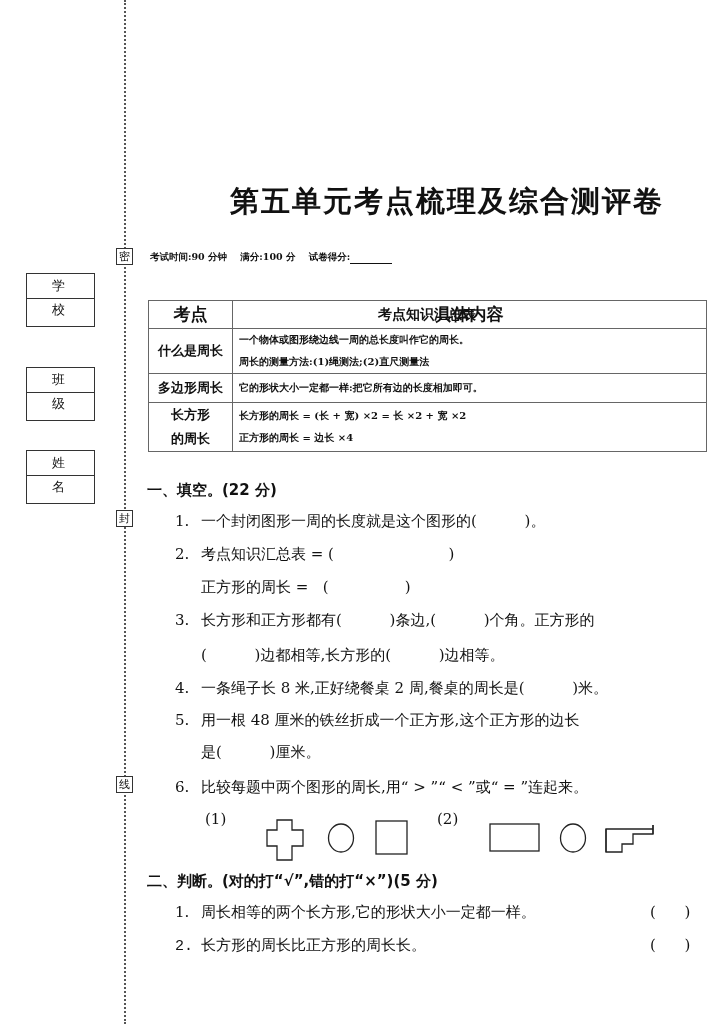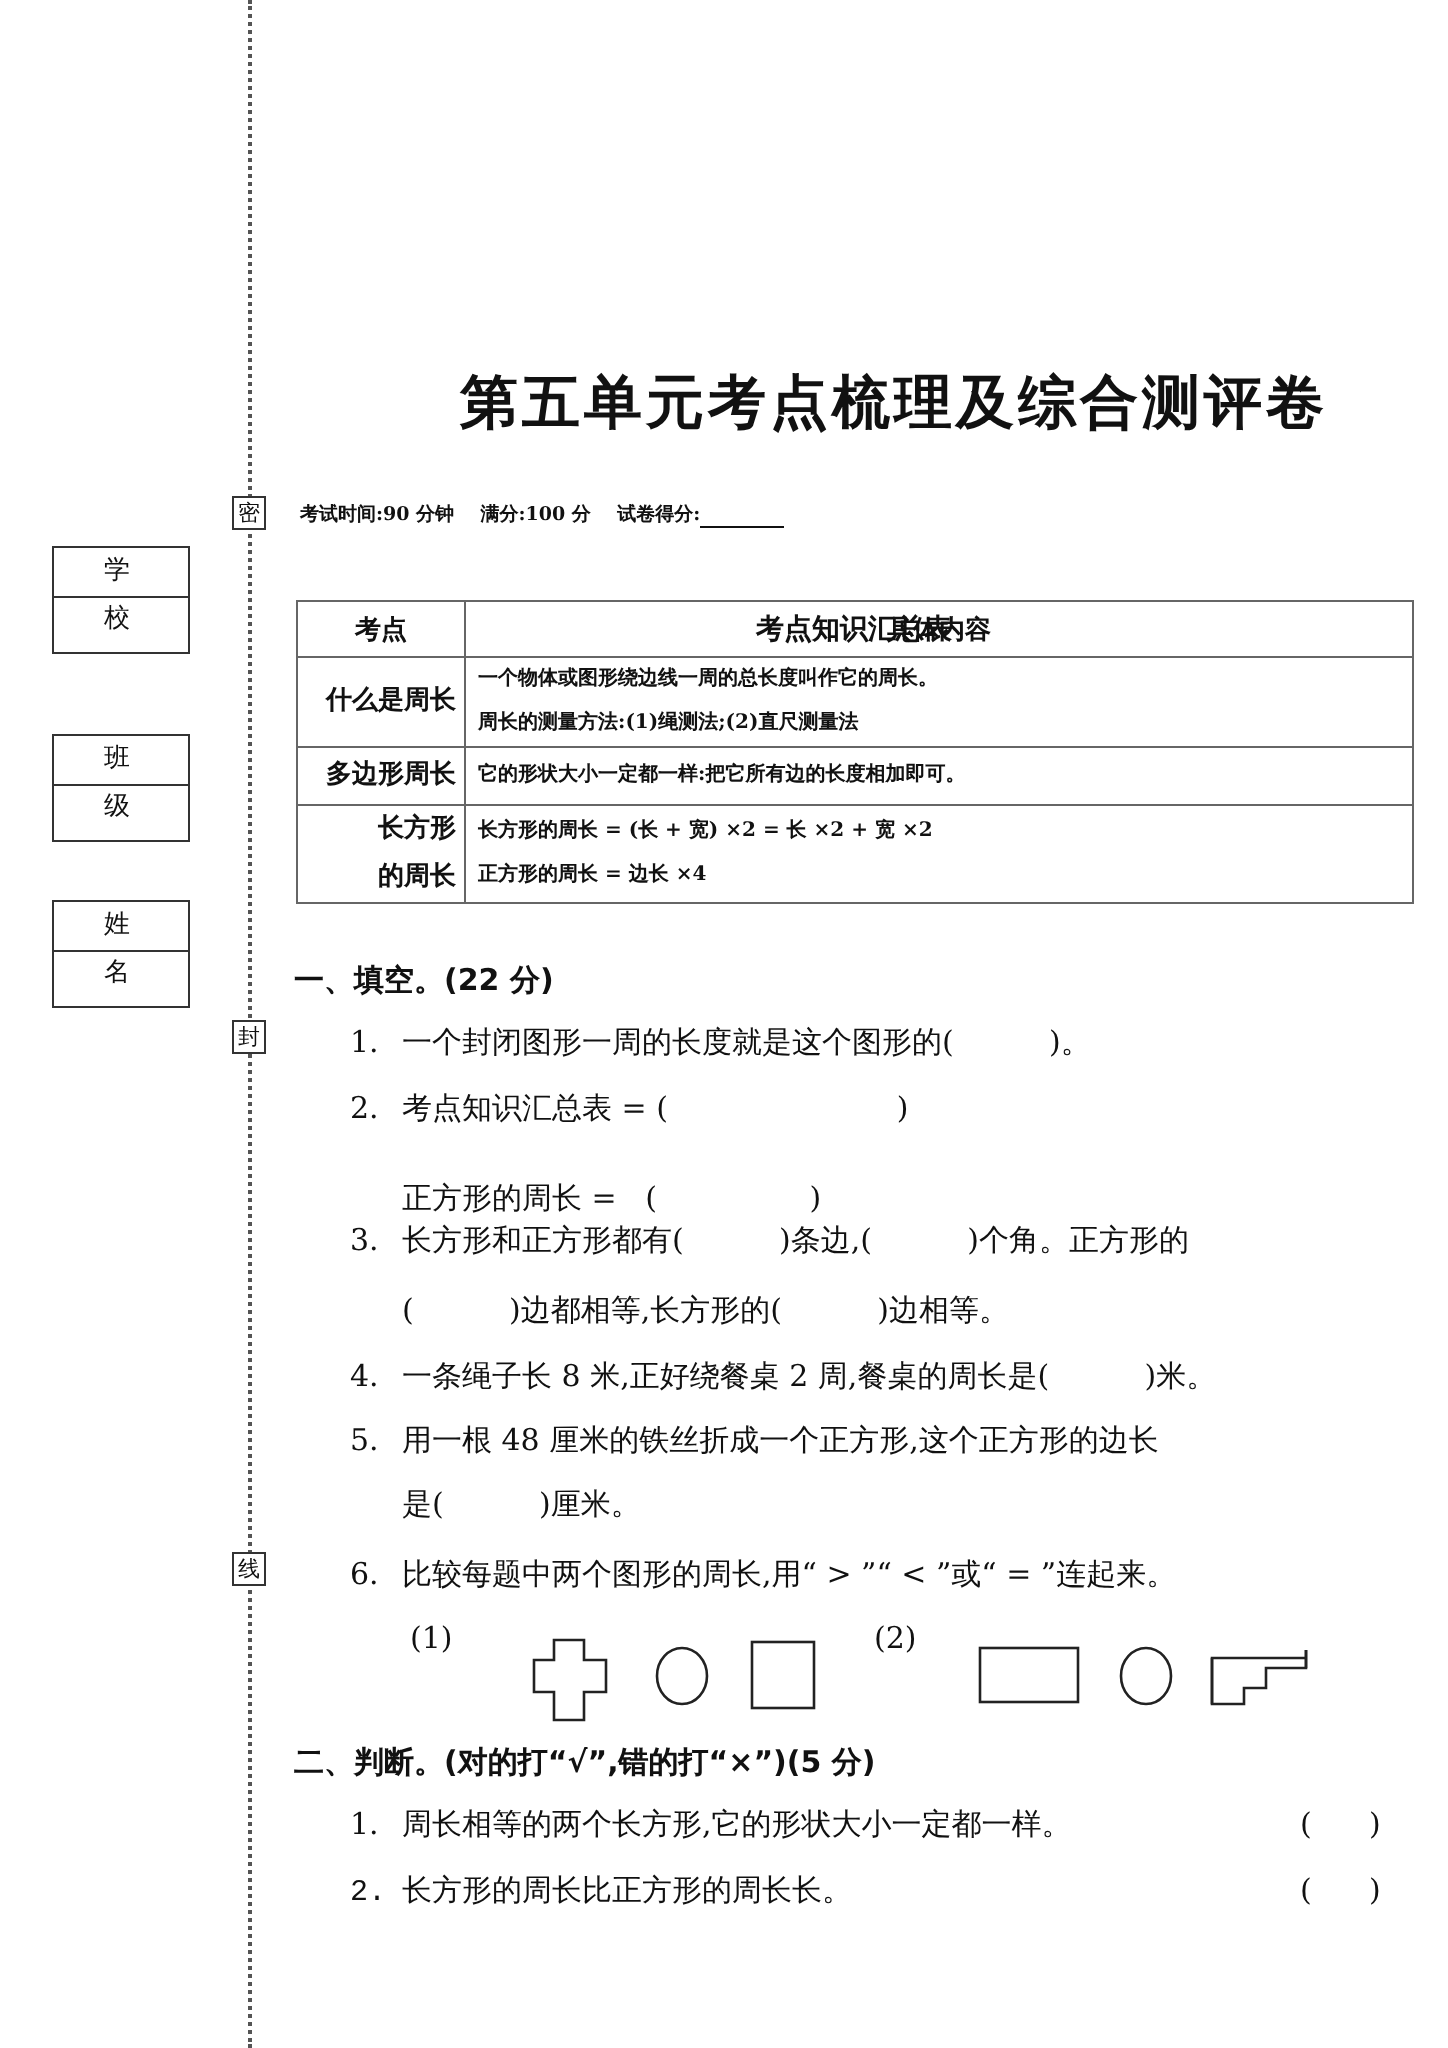--- a/index.html
+++ b/index.html
@@ -14,23 +14,23 @@
                  text-align:center; letter-spacing:14px; padding-left:10px; font-family:"DejaVu Sans", sans-serif; }
   .title { left:230px; top:182px; font-size:29px; font-weight:bold; letter-spacing:2px;
            font-family:"DejaVu Serif", serif; }
   .meta { left:150px; top:251px; font-size:9.5px; font-weight:bold; font-family:"DejaVu Serif", serif; }
   .meta .blank { display:inline-block; width:42px; border-bottom:1px solid #111; height:9px; vertical-align:bottom; }
   .tabletitle { left:0; width:724px; top:272px; text-align:center; font-size:14px; font-weight:bold;
                 font-family:"DejaVu Sans", sans-serif; padding-left:130px; box-sizing:border-box;margin-top:34px; }
   table.sum { position:absolute; left:148px; top:300px; width:559px; border-collapse:collapse;
               border:1.5px solid #444; }
   table.sum td, table.sum th { border:1px solid #666; padding:0 6px; }
-  table.sum th { height:27px; font-size:13px; font-family:"DejaVu Sans", sans-serif; font-weight:bold; }
-  table.sum td.k { width:71px; text-align:right; font-size:13px; font-weight:bold;
-                   font-family:Liberation Mono, monospace; line-height:24px; padding:0 4px; }
+  table.sum th { height:27px; font-size:17px; font-family:"DejaVu Sans", sans-serif; font-weight:bold; }
+  table.sum td.k { width:71px; text-align:center; font-size:13px; font-weight:bold;
+                   font-family:Liberation Serif, serif; line-height:24px; padding:0 4px; }
   table.sum td.v { font-size:10px; line-height:22px; font-family:"DejaVu Serif", serif; font-weight:bold; }
   .sec { left:147px; font-size:15px; font-weight:bold; font-family:"DejaVu Sans", sans-serif; }
   .q { left:175px; font-size:15px; font-family:"DejaVu Serif", serif; white-space:pre; }
   .q .num { display:inline-block; width:26px; }
   .ind { left:201px; font-size:15px; font-family:"DejaVu Serif", serif; white-space:pre; }
   .judge { position:absolute; left:650px; font-size:15px; font-family:"DejaVu Serif", serif; white-space:pre; }
   .shape { position:absolute; }
 </style>
 </head>
 <body>
@@ -89,21 +89,21 @@
     </td>
   </tr>
 </tbody>
   </table>
 
 <div class="abs sec" style="top:481px;">一、填空。(22 分)</div>
 
 <div class="abs q" style="top:512px;"><span class="num">1.</span><span>一个封闭图形一周的长度就是这个图形的(          )。</span></div>
 
 <div class="abs q" style="top:545px;"><span class="num">2.</span><span>考点知识汇总表 = (                        )</span></div>
-<div class="abs ind" style="top:578px;margin-top:12px;">正方形的周长 =   (                )</div>
+<div class="abs ind" style="top:578px;">正方形的周长 =   (                )</div>
 
 <div class="abs q" style="top:611px;"><span class="num">3.</span><span>长方形和正方形都有(          )条边,(          )个角。正方形的</span></div>
 <div class="abs ind" style="top:646px;">(          )边都相等,长方形的(          )边相等。</div>
 
 <div class="abs q" style="top:679px;"><span class="num">4.</span><span>一条绳子长 8 米,正好绕餐桌 2 周,餐桌的周长是(          )米。</span></div>
 
 <div class="abs q" style="top:711px;"><span class="num">5.</span><span>用一根 48 厘米的铁丝折成一个正方形,这个正方形的边长</span></div>
 <div class="abs ind" style="top:743px;">是(          )厘米。</div>
 
 <div class="abs q" style="top:778px;"><span class="num">6.</span><span>比较每题中两个图形的周长,用“ &gt; ”“ &lt; ”或“ = ”连起来。</span></div>

